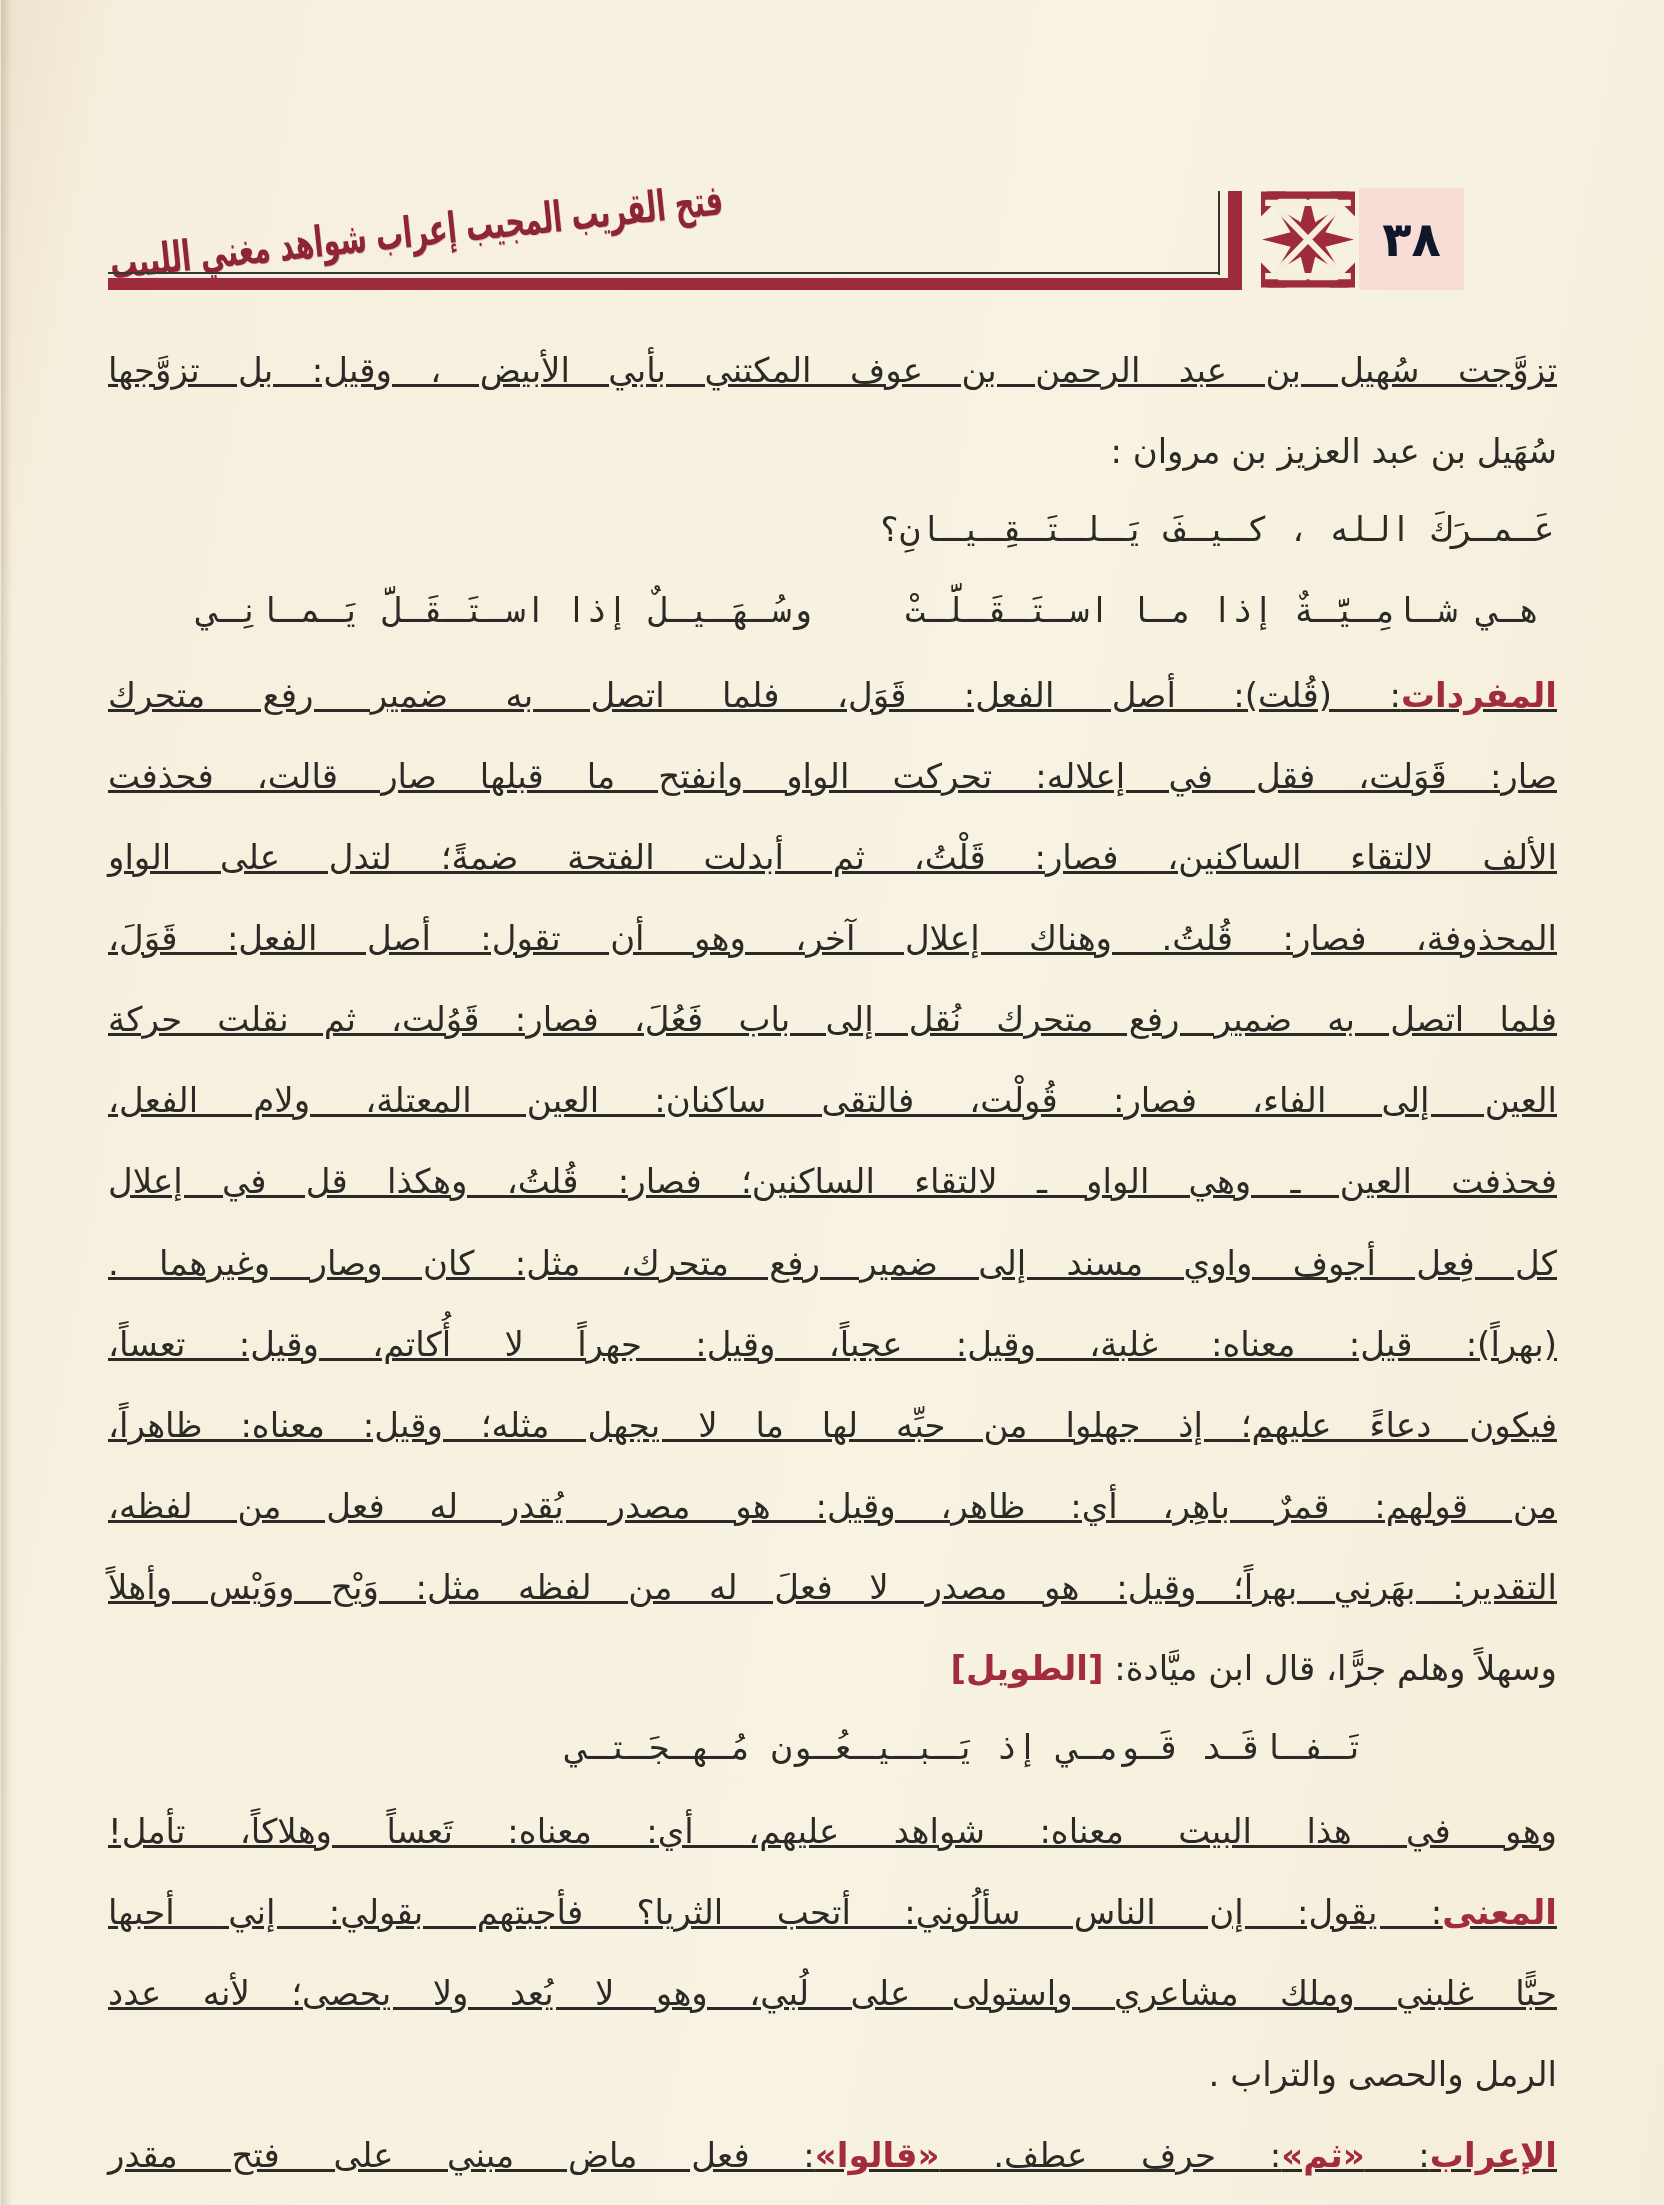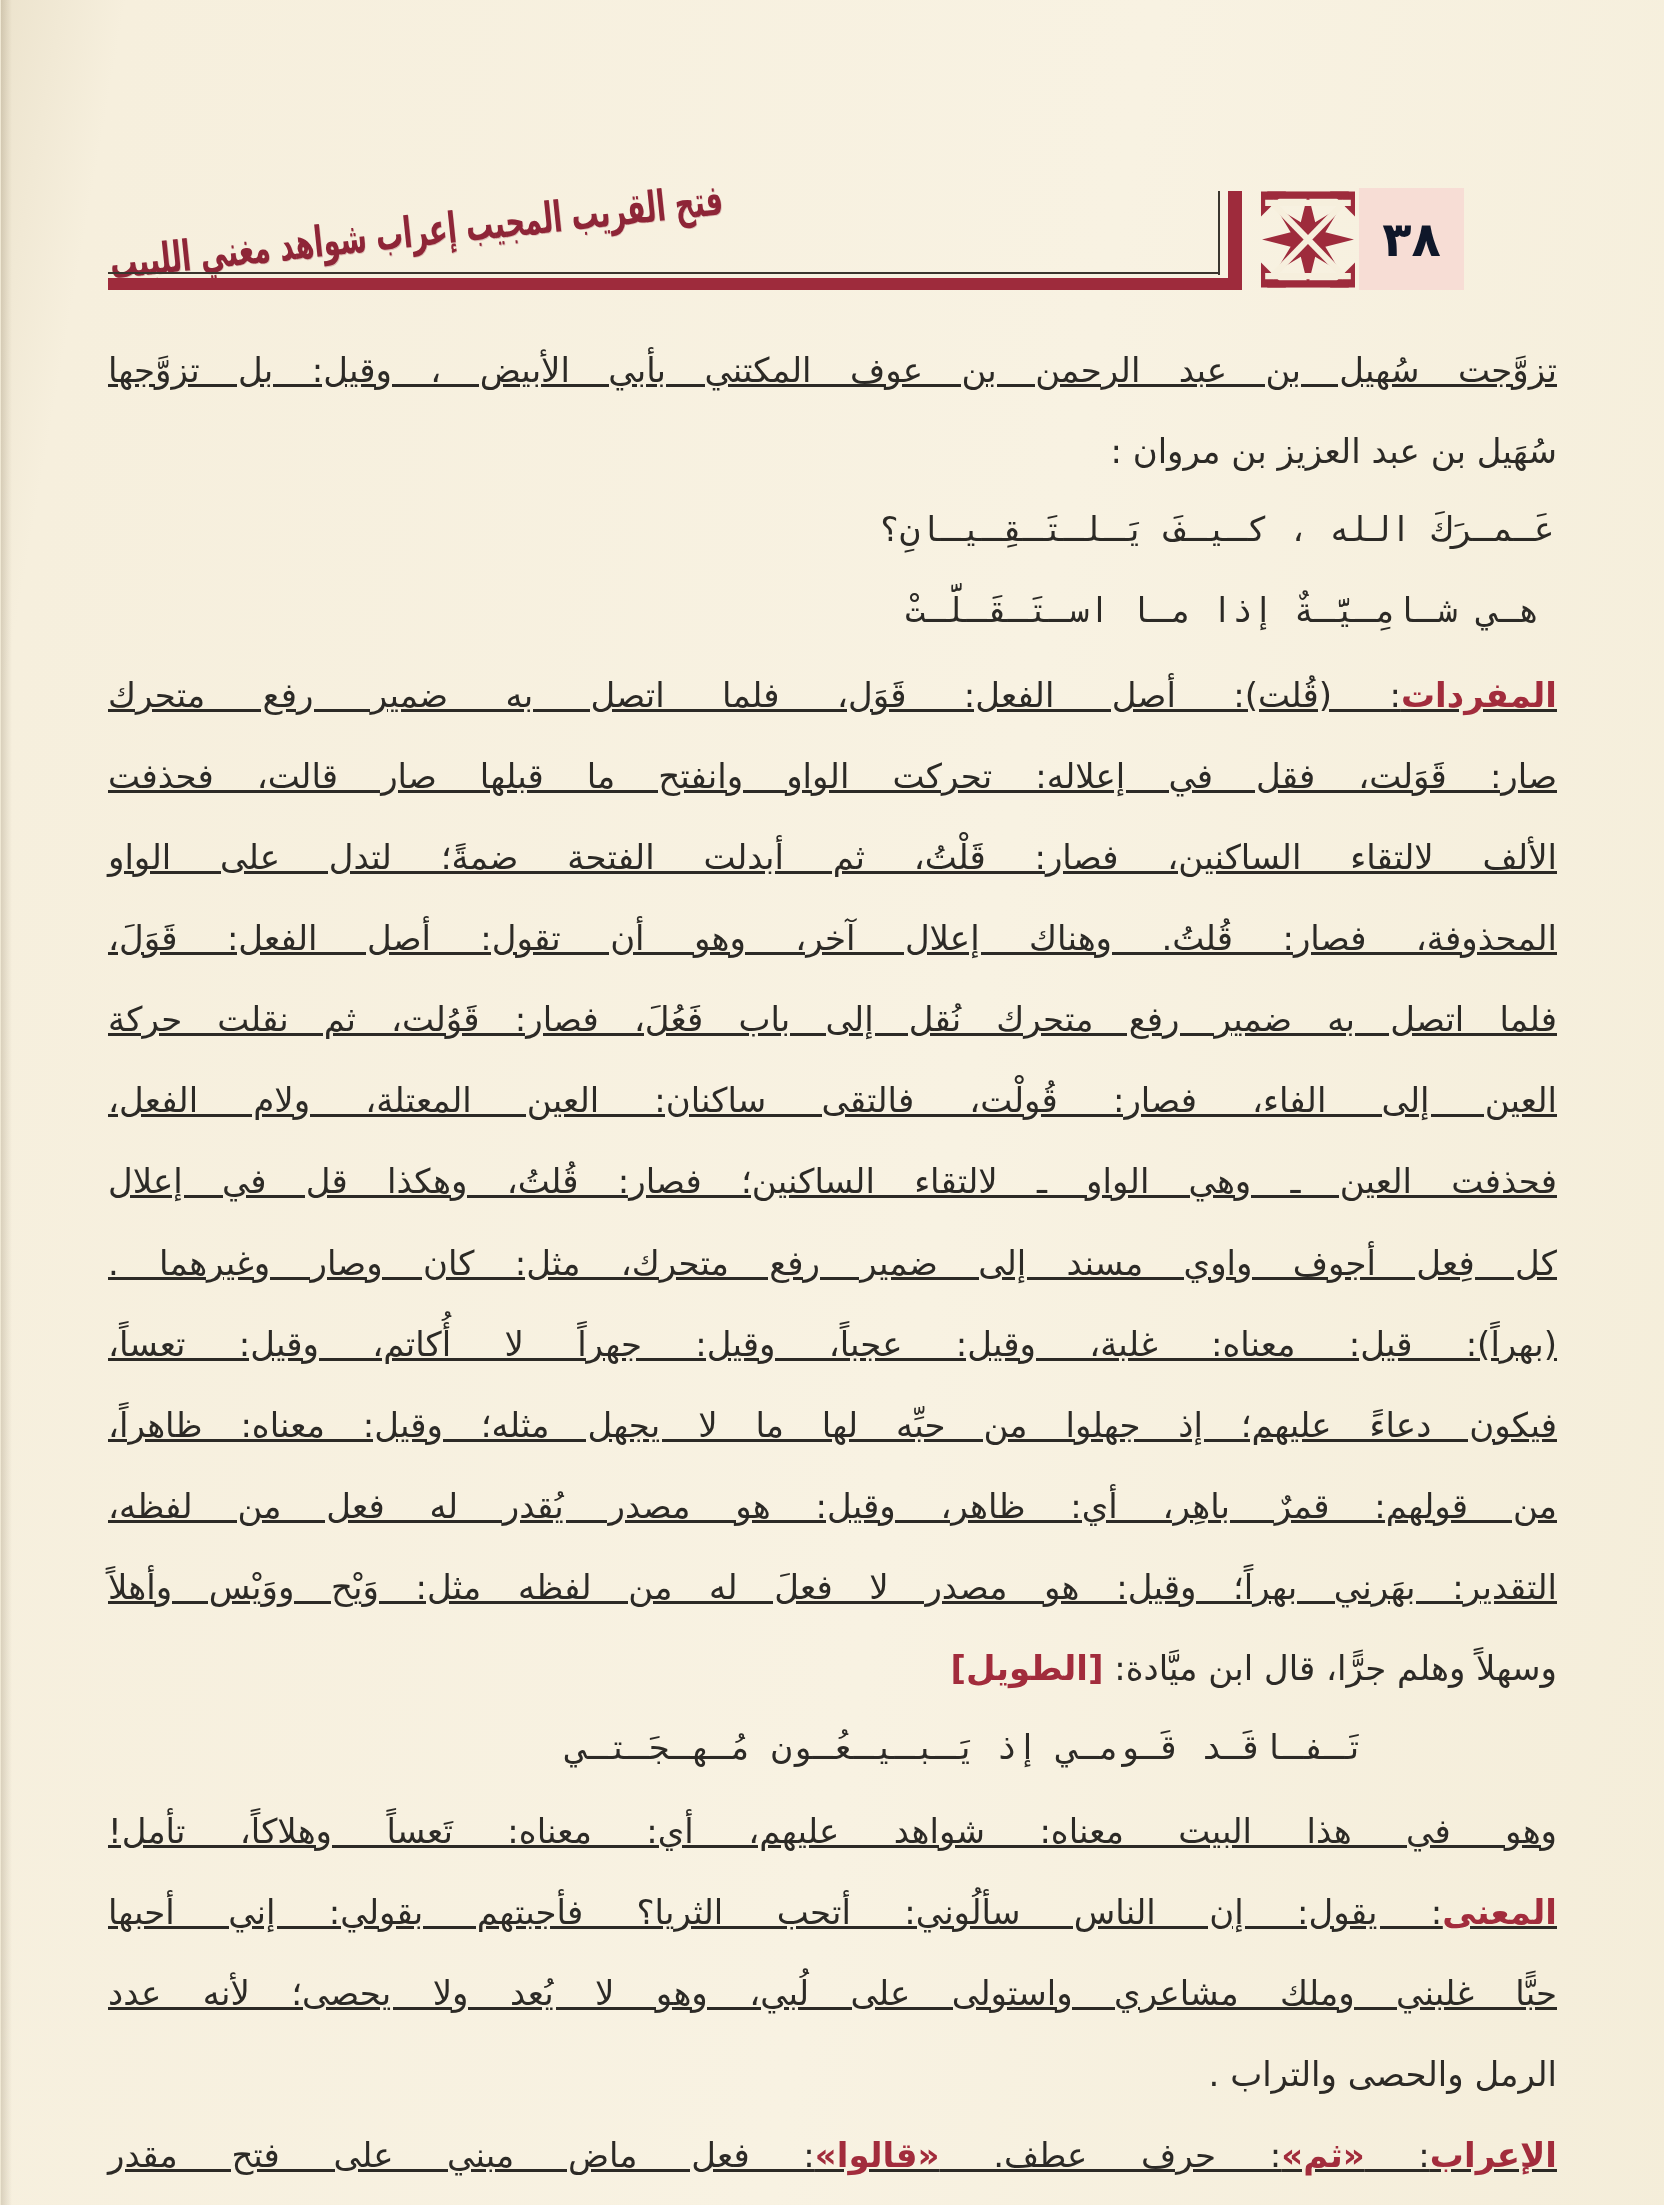--- a/index.html
+++ b/index.html
@@ -96,20 +96,21 @@
   <main class="text-block">
 
     <p class="ln just" style="top:330px">تزوَّجت سُهيل بن عبد الرحمن بن عوف المكتني بأبي الأبيض ، وقيل: بل تزوَّجها</p>
     <p class="ln start" style="top:411px">سُهَيل بن عبد العزيز بن مروان :</p>
 
     <div class="verse" style="top:492px;padding-right:2.6px;padding-left:109px">
       <span class="hemistich">عَـمـرَكَ الله ، كـيـفَ يَـلـتَـقِـيـانِ؟</span>
     </div>
     <div class="verse" style="top:573px;padding-right:17.6px;padding-left:90px">
       <span class="hemistich">هـي شـامِـيَّـةٌ إذا مـا اسـتَـقَـلَّـتْ</span>
+      <span class="hemistich">وسُـهَـيـلٌ إذا اسـتَـقَـلَّ يَـمـانِـي</span>
     </div>
 
     <p class="ln just" style="top:655px"><span class="red">المفردات</span><span>: (قُلت): أصل الفعل: قَوَل، فلما اتصل به ضمير رفع متحرك</span></p>
 
     <p class="ln just" style="top:736px">صار: قَوَلت، فقل في إعلاله: تحركت الواو وانفتح ما قبلها صار قالت، فحذفت</p>
     <p class="ln just" style="top:817px">الألف لالتقاء الساكنين، فصار: قَلْتُ، ثم أبدلت الفتحة ضمةً؛ لتدل على الواو</p>
     <p class="ln just" style="top:898px">المحذوفة، فصار: قُلتُ. وهناك إعلال آخر، وهو أن تقول: أصل الفعل: قَوَلَ،</p>
     <p class="ln just" style="top:979px">فلما اتصل به ضمير رفع متحرك نُقل إلى باب فَعُلَ، فصار: قَوُلت، ثم نقلت حركة</p>
     <p class="ln just" style="top:1060px">العين إلى الفاء، فصار: قُولْت، فالتقى ساكنان: العين المعتلة، ولام الفعل،</p>
     <p class="ln just" style="top:1141px">فحذفت العين ـ وهي الواو ـ لالتقاء الساكنين؛ فصار: قُلتُ، وهكذا قل في إعلال</p>

